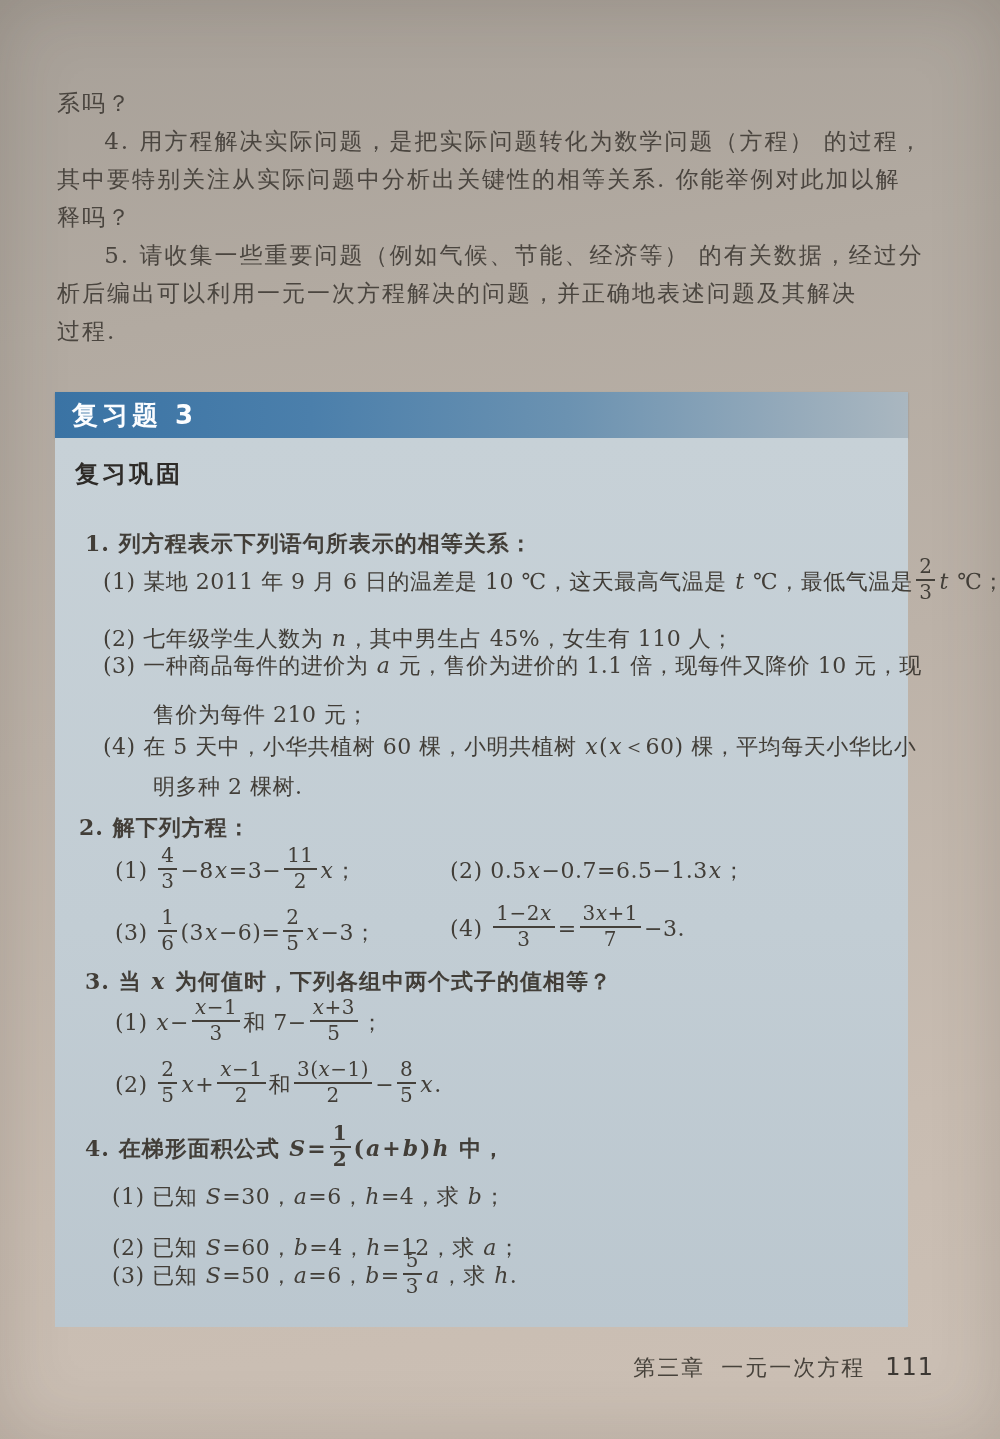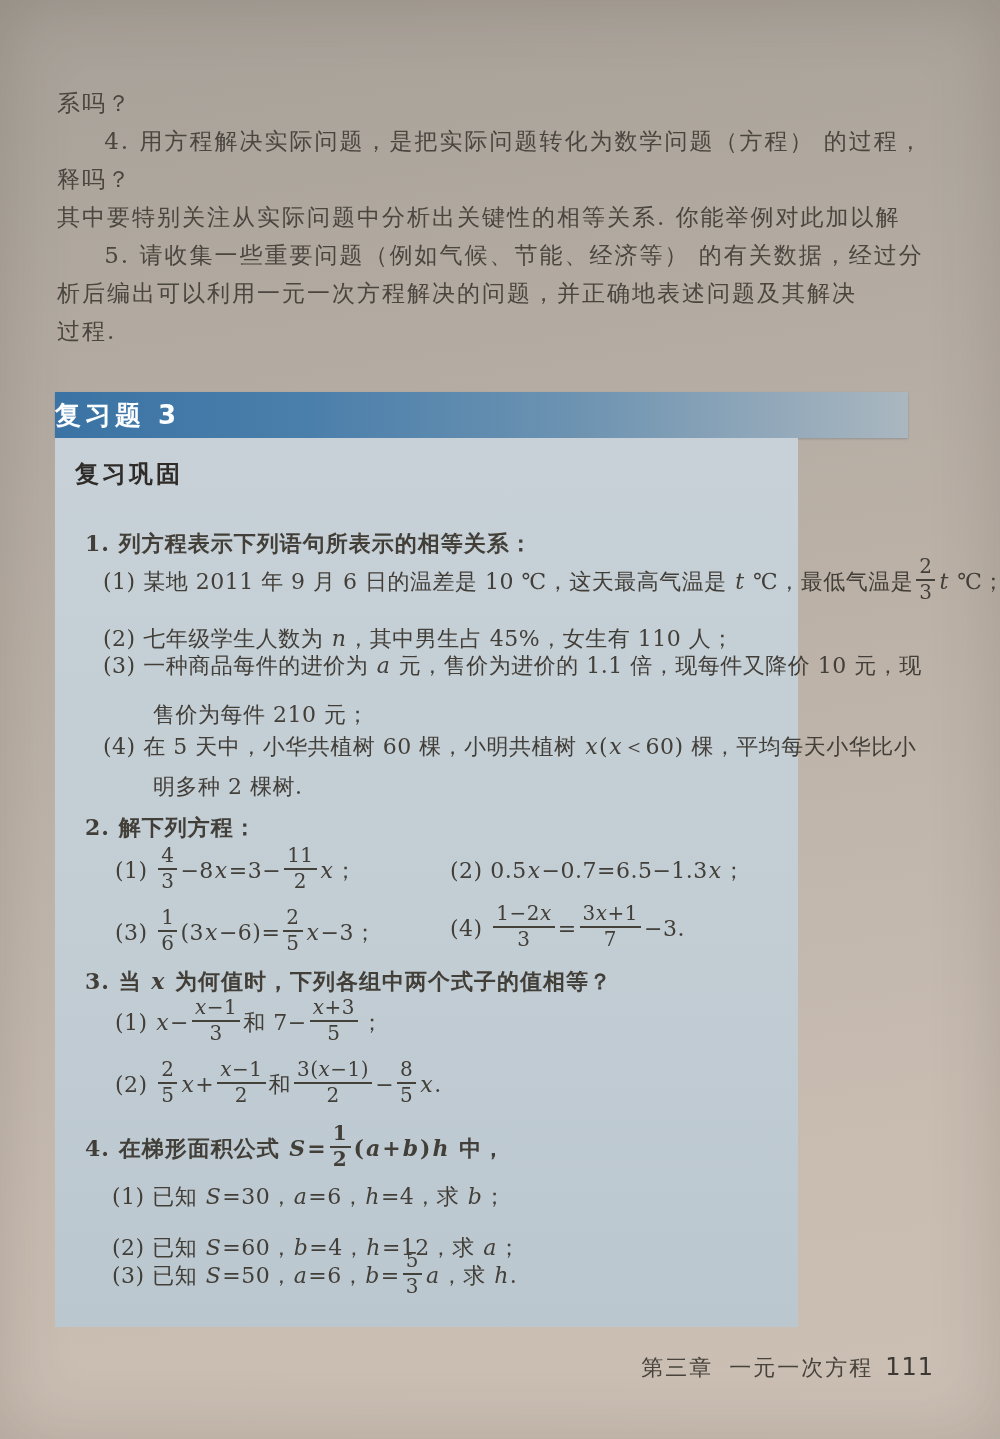--- a/index.html
+++ b/index.html
@@ -13,45 +13,45 @@
 
   
   .intro { position:absolute; left:57px; top:84px; width:868px;
            font-size:23px; line-height:38px; letter-spacing:2px; color:#4a453f; }
   .intro .line { white-space:nowrap; }
   .intro .indent { text-indent:46px;text-align:center; }
 
   
   .banner { position:absolute; left:55px; top:392px; width:853px; height:46px;
             background:linear-gradient(90deg,#3a73a4 0%, #4b7fab 30%, #6b92b1 60%, #93a9ba 85%, #aab7c0 100%);
-            display:flex; align-items:center; box-sizing:border-box;
+            display:flex; align-items:center; padding-left:17px; box-sizing:border-box;
             box-shadow:0 1px 2px rgba(40,60,80,.25); }
   .banner-title { color:#fbfdff; font-size:26px; font-weight:bold;
                   font-family:"DejaVu Sans", sans-serif; letter-spacing:4px; }
 
   
-  .box { position:absolute; left:55px; top:438px; width:743px; height:889px;
+  .box { position:absolute; left:55px; top:438px; width:853px; height:889px;
          background:linear-gradient(180deg,#c7d1d7 0%, #c2cdd4 55%, #bbc7cf 100%); }
 
   .section-heading { position:absolute; left:20px; top:20px; font-size:24px; font-weight:bold;
                      font-family:"DejaVu Sans", sans-serif; color:#2e2b28; letter-spacing:3px; }
 
   .block { position:absolute; font-size:22px; line-height:30px; white-space:nowrap;
            letter-spacing:.5px; color:#423e38; }
   .p-title { font-size:22px; letter-spacing:1px;font-weight:bold; }
 
   .p1-title { left:30px; top:90px; }
   .p1-i1 { left:48px; top:118px; line-height:52px; }
   .p1-i2 { left:48px; top:186px; }
   .p1-i3a { left:48px; top:213px; }
   .p1-i3b { left:98px; top:262px; }
   .p1-i4a { left:48px; top:294px; }
   .p1-i4b { left:98px; top:334px; }
 
-  .p2-title { left:30px; top:374px; }
+  .p2-title { left:24px; top:374px; }
   .p2-e1 { left:60px; top:404px; line-height:58px; }
   .p2-e2 { left:395px; top:404px; line-height:58px; }
   .p2-e3 { left:60px; top:466px; line-height:58px; }
   .p2-e4 { left:395px; top:462px; line-height:58px; }
 
   .p3-title { left:30px; top:528px; }
   .p3-i1 { left:60px; top:556px; line-height:58px; }
   .p3-i2 { left:60px; top:618px; line-height:58px; }
 
   .p4-title { left:30px; top:682px; line-height:56px; }
@@ -68,32 +68,32 @@
           line-height:1.08; font-size:20px; margin:0 3px; transform:translateY(-3px); }
   .frac .num { display:block; border-bottom:2px solid #44403a; padding:0 3px 1px; }
   .frac .den { display:block; padding-top:1px; }
   .frac i { font-style:italic; }
 
   
   .footer { position:absolute; top:1353px; right:66px; font-size:22px;
             font-family:"DejaVu Sans", sans-serif; color:#47423b; letter-spacing:2px;
             display:flex; align-items:baseline; }
   .footer .chapter { margin-right:16px; }
-  .footer .page-num { margin-left:12px; font-size:24px; color:#3c3833; letter-spacing:1px; }
+  .footer .page-num { margin-left:20px; font-size:24px; color:#3c3833; letter-spacing:1px; }
 </style>
 </head>
 <body>
 
 <div class="page">
 
   <div class="intro">
     <div class="line">系吗？</div>
     <div class="line indent">4. 用方程解决实际问题，是把实际问题转化为数学问题（方程） 的过程，</div>
+    <div class="line">其中要特别关注从实际问题中分析出关键性的相等关系. 你能举例对此加以解</div>
     <div class="line">释吗？</div>
-    <div class="line">其中要特别关注从实际问题中分析出关键性的相等关系. 你能举例对此加以解</div>
     <div class="line indent">5. 请收集一些重要问题（例如气候、节能、经济等） 的有关数据，经过分</div>
     <div class="line">析后编出可以利用一元一次方程解决的问题，并正确地表述问题及其解决</div>
     <div class="line">过程.</div>
   </div>
 
   <div class="banner">
     <span class="banner-title">复习题 3</span>
   </div>
 
   <div class="box">

